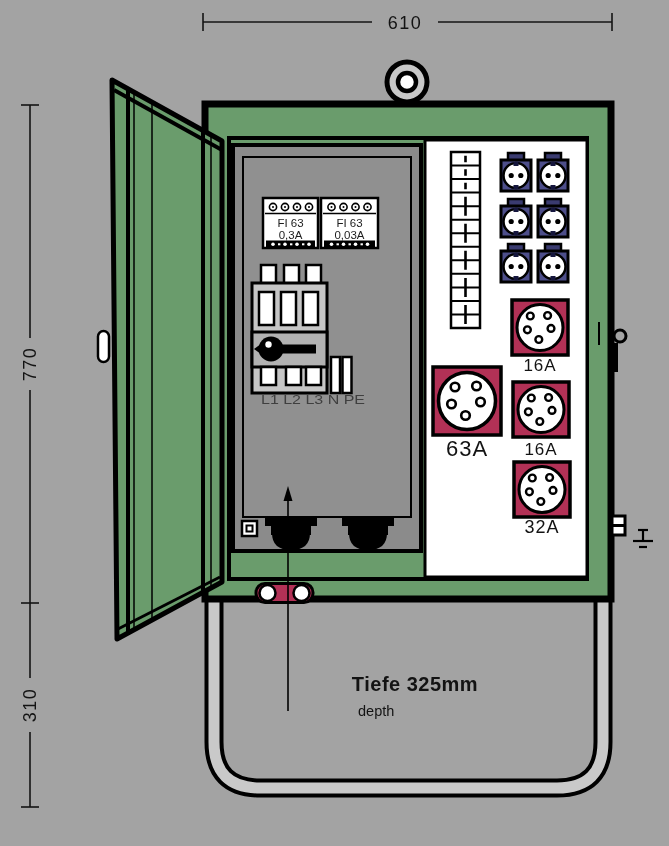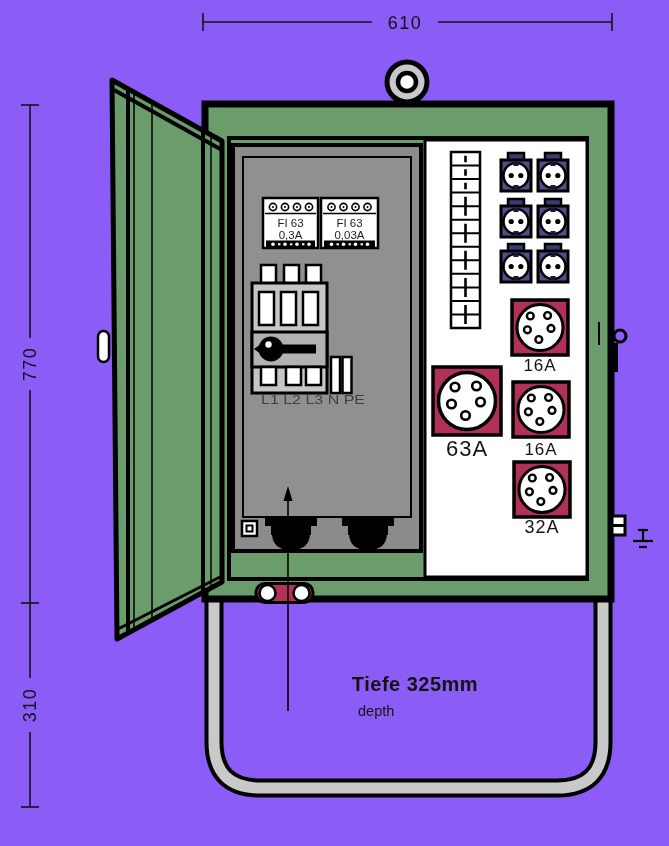--- a/index.html
+++ b/index.html
@@ -1,16 +1,16 @@
 <!DOCTYPE html>
 <html style="--cabinet_green: #6a9c6c; --panel_gray: #8b8b8b; --plate_gray: #909090; --switch_gray: #c6c6c6; --switch_mid_gray: #b2b2b2; --socket_blue: #4d4e8a; --socket_blue_dark: #3a3b70; --cee_red: #b23156; --stand_gray: #c9c9c9; --outline: #000000;"><head>
 <meta charset="utf-8">
 <style>
   html,body{margin:0;padding:0;background:#ffffff;}
-  .stage{position:relative;width:669px;height:846px;background:#8b5cf6;overflow:hidden;}
+  .stage{position:relative;width:669px;height:846px;background:#a3a3a3;overflow:hidden;}
   .stage svg{position:absolute;left:0;top:0;}
   svg text{font-family:"Liberation Sans",sans-serif;fill:#131313;}
   .t-dim{font-size:18px;letter-spacing:1.5px;}
   .t-tiefe{font-size:20px;font-weight:bold;letter-spacing:.5px;}
   .t-depth{font-size:14.5px;}
   .t-fi{font-size:11.5px;fill:#1c1c1c;}
   .t-phase{font-size:13.5px;fill:#3f3f3f;}
   .t-cee{font-size:17px;letter-spacing:1px;}
   .t-cee63{font-size:22px;letter-spacing:1px;}
   .t-cee32{font-size:18px;letter-spacing:1px;}

